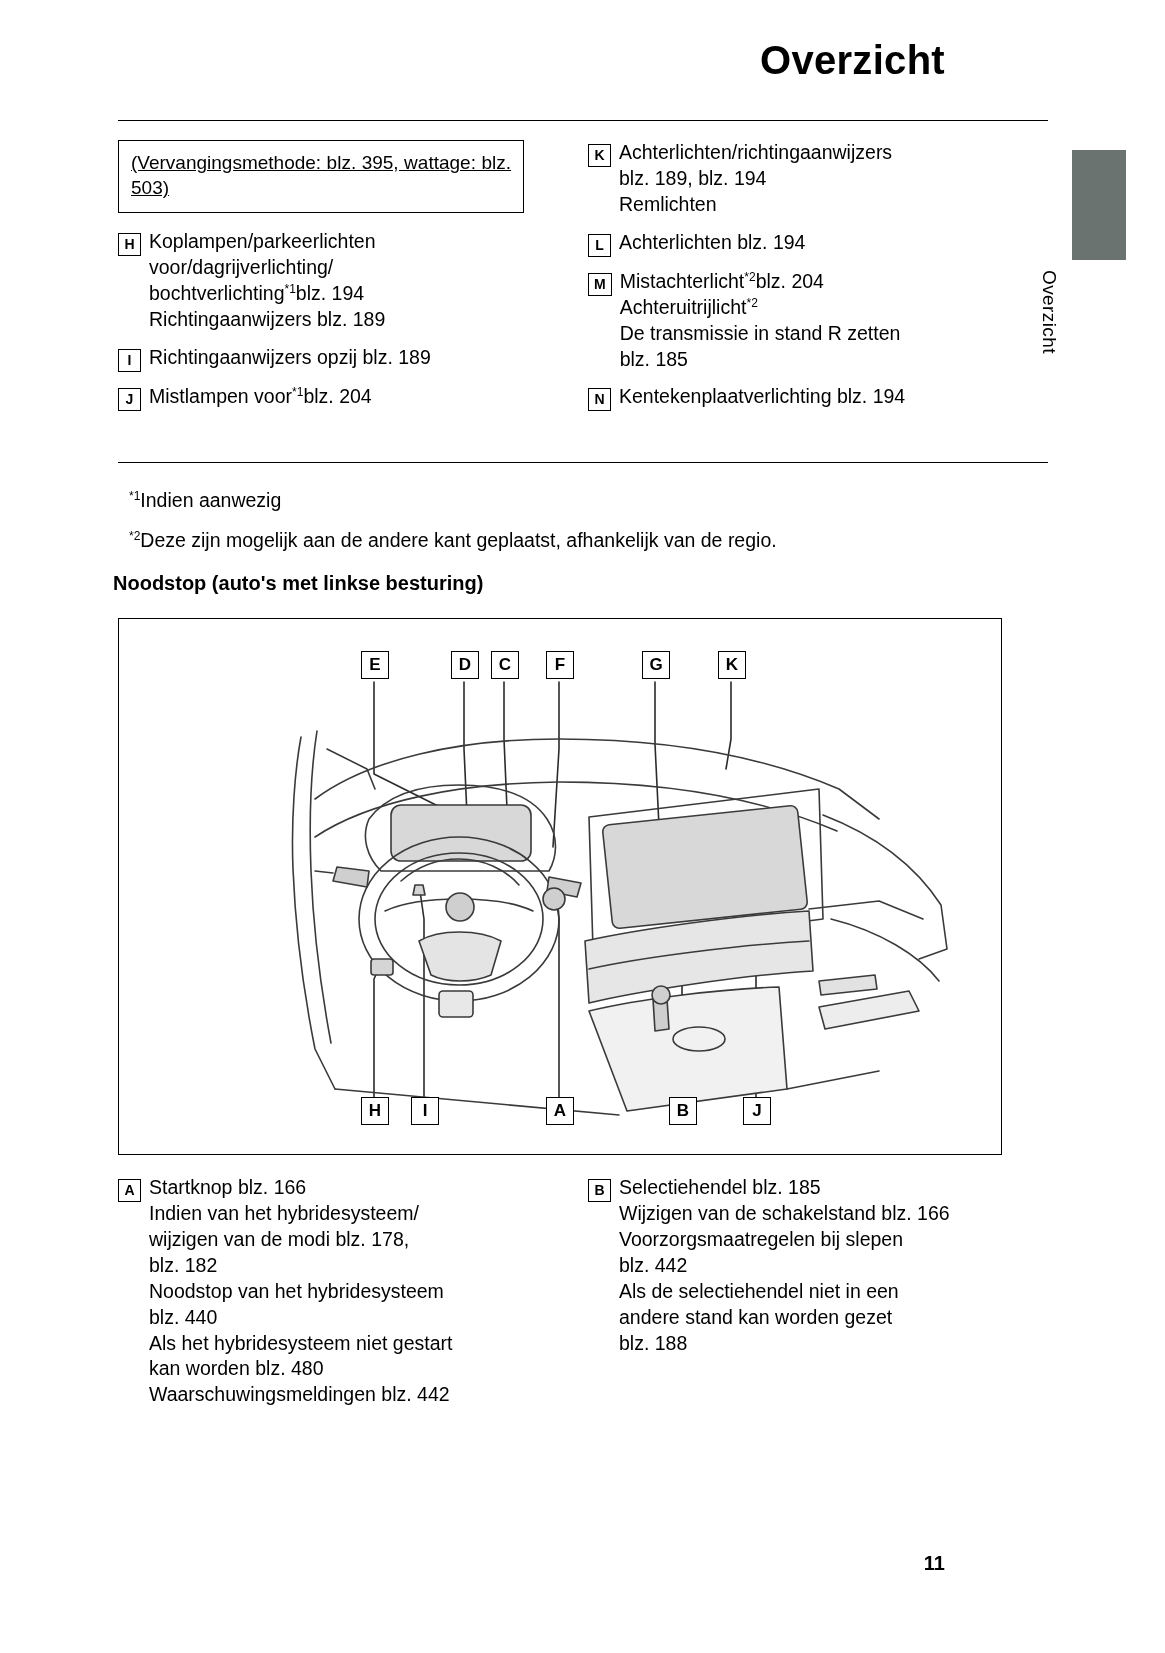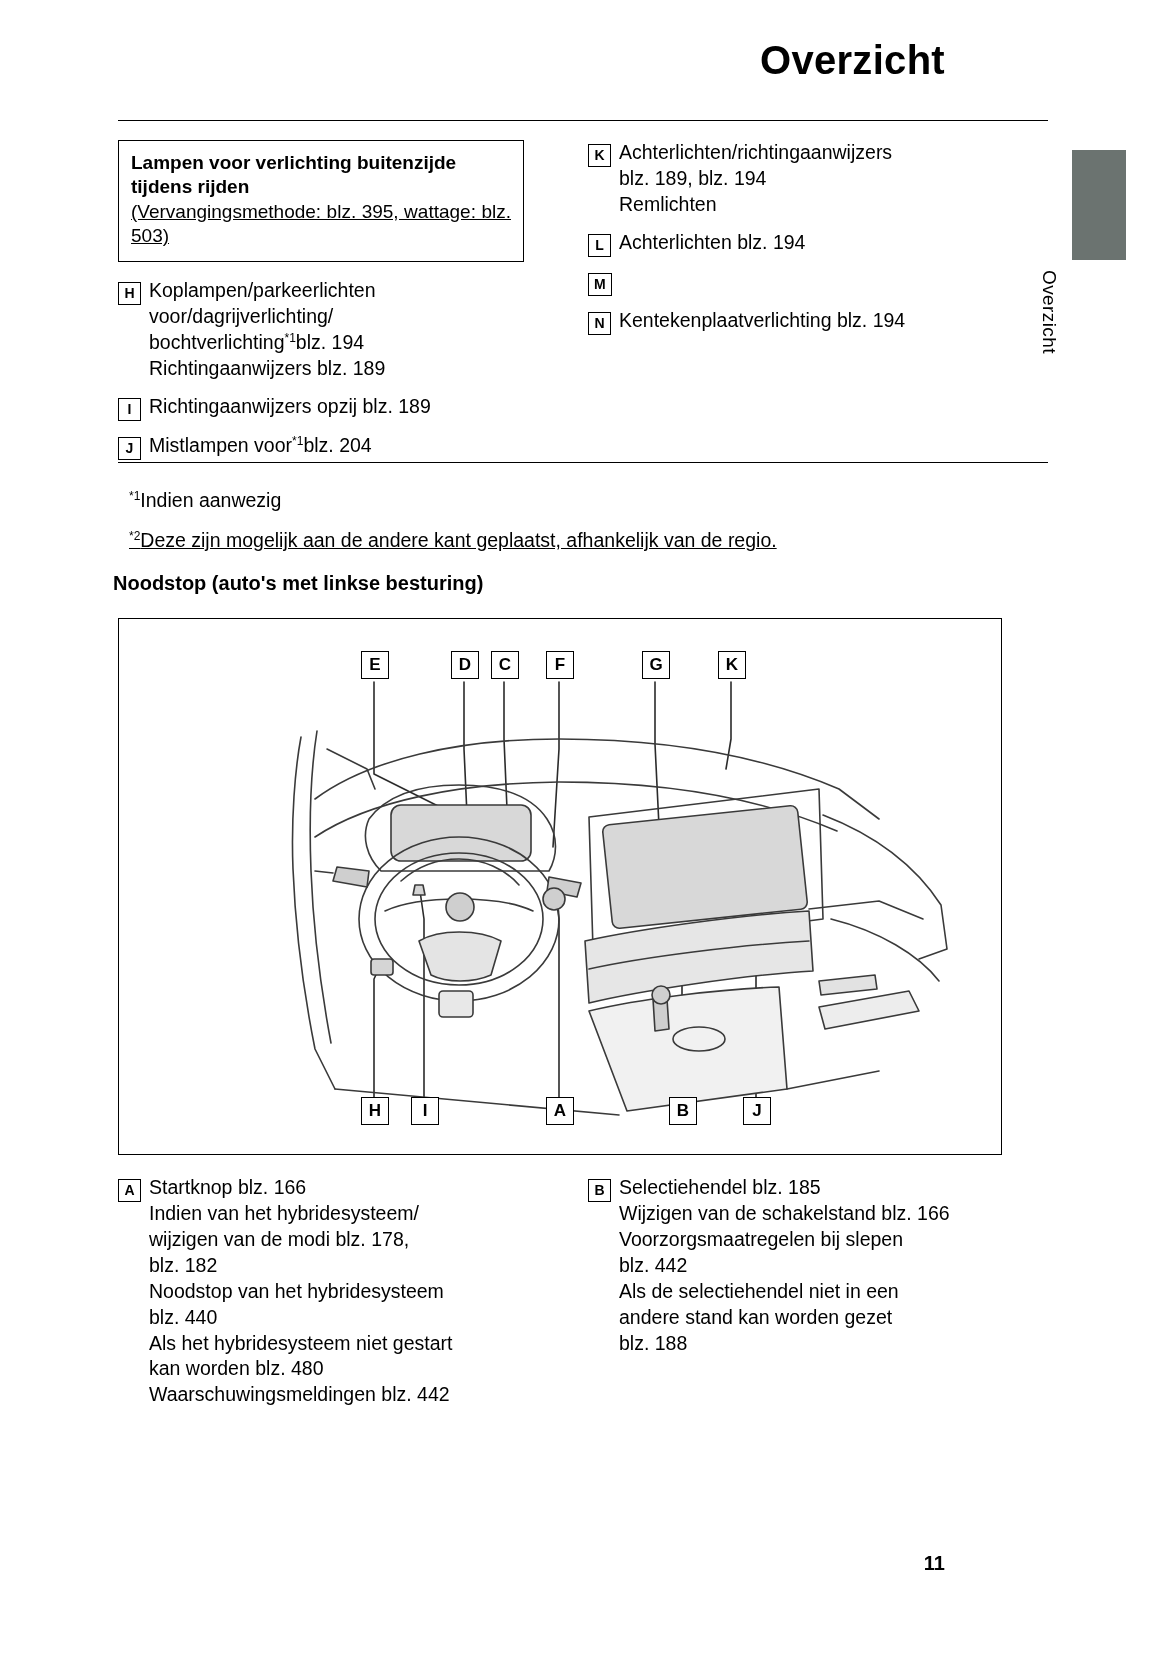--- a/index.html
+++ b/index.html
@@ -122,21 +122,21 @@
   }
   
   .footnote {
     position: absolute;
     left: 129px;
     font-size: 19.5px;
     line-height: 1.3;
   }
   .footnote sup { font-size: 12px; vertical-align: super; }
   #fn1 { top: 488px; }
-  #fn2 { top: 528px; text-decoration: underline; }
+  #fn2 { top: 528px; }
   .subheading {
     position: absolute;
     left: 113px;
     top: 572px;
     font-size: 20px;
     font-weight: bold;
   }
   
   .figure {
     position: absolute;
@@ -188,21 +188,20 @@
 
   <div class="page-title">Overzicht</div>
   <div class="rule-top"></div>
 
   <div class="side-tab"></div>
   <div class="side-tab-label">Overzicht</div>
 
   <div class="col-left">
 
     <div class="boxed-note">
-      <div class="bold">Lampen voor verlichting buitenzijde tijdens rijden</div>
       <div class="plain">(Vervangingsmethode: blz. 395, wattage: blz. 503)</div>
     </div>
 
     <div class="entry">
       <div class="tag">H</div>
       <div class="entry-text">
         <span>Koplampen/parkeerlichten</span><br>
         <span>voor/dagrijverlichting/</span><br>
         <span>bochtverlichting<sup>*1</sup>blz. 194</span><br>
         <span>Richtingaanwijzers blz. 189</span>
@@ -232,20 +231,26 @@
       </div>
     </div>
 
     <div class="entry">
       <div class="tag">L</div>
       <div class="entry-text">Achterlichten blz. 194</div>
     </div>
 
     <div class="entry">
       <div class="tag">M</div>
+      <div class="entry-text">
+        <span>Mistachterlicht<sup>*2</sup>blz. 204</span><br>
+        <span>Achteruitrijlicht<sup>*2</sup></span><br>
+        <span>De transmissie in stand R zetten</span><br>
+        <span>blz. 185</span>
+      </div>
     </div>
 
     <div class="entry">
       <div class="tag">N</div>
       <div class="entry-text">Kentekenplaatverlichting blz. 194</div>
     </div>
 
   </div>
 
   <div class="rule-mid"></div>

